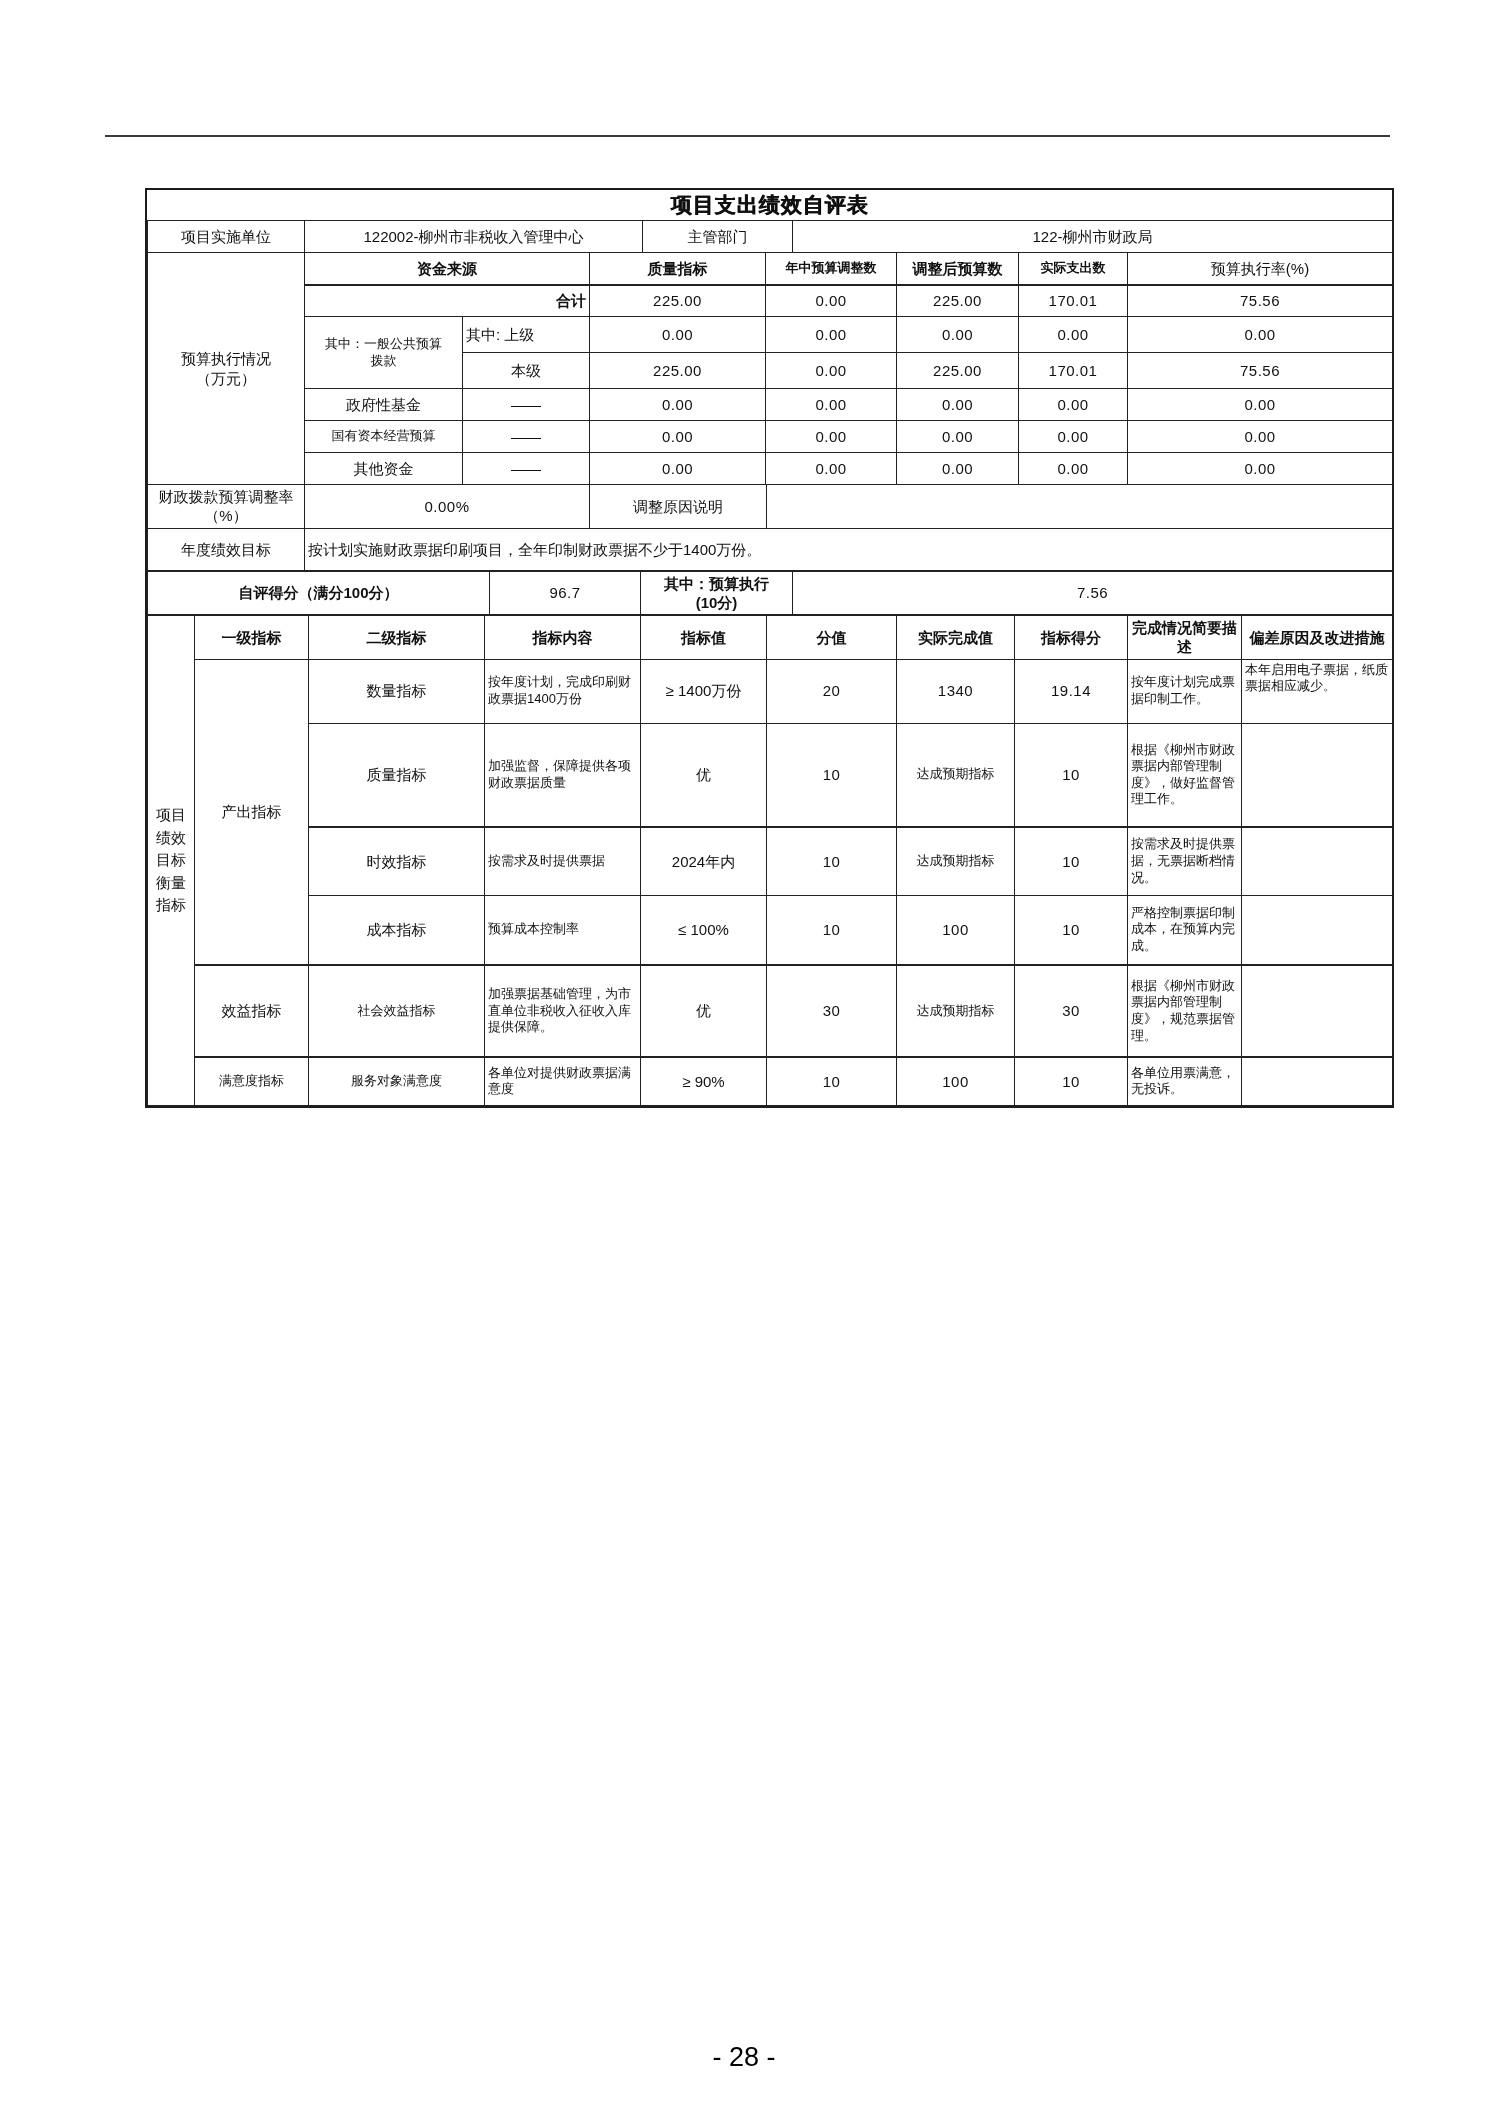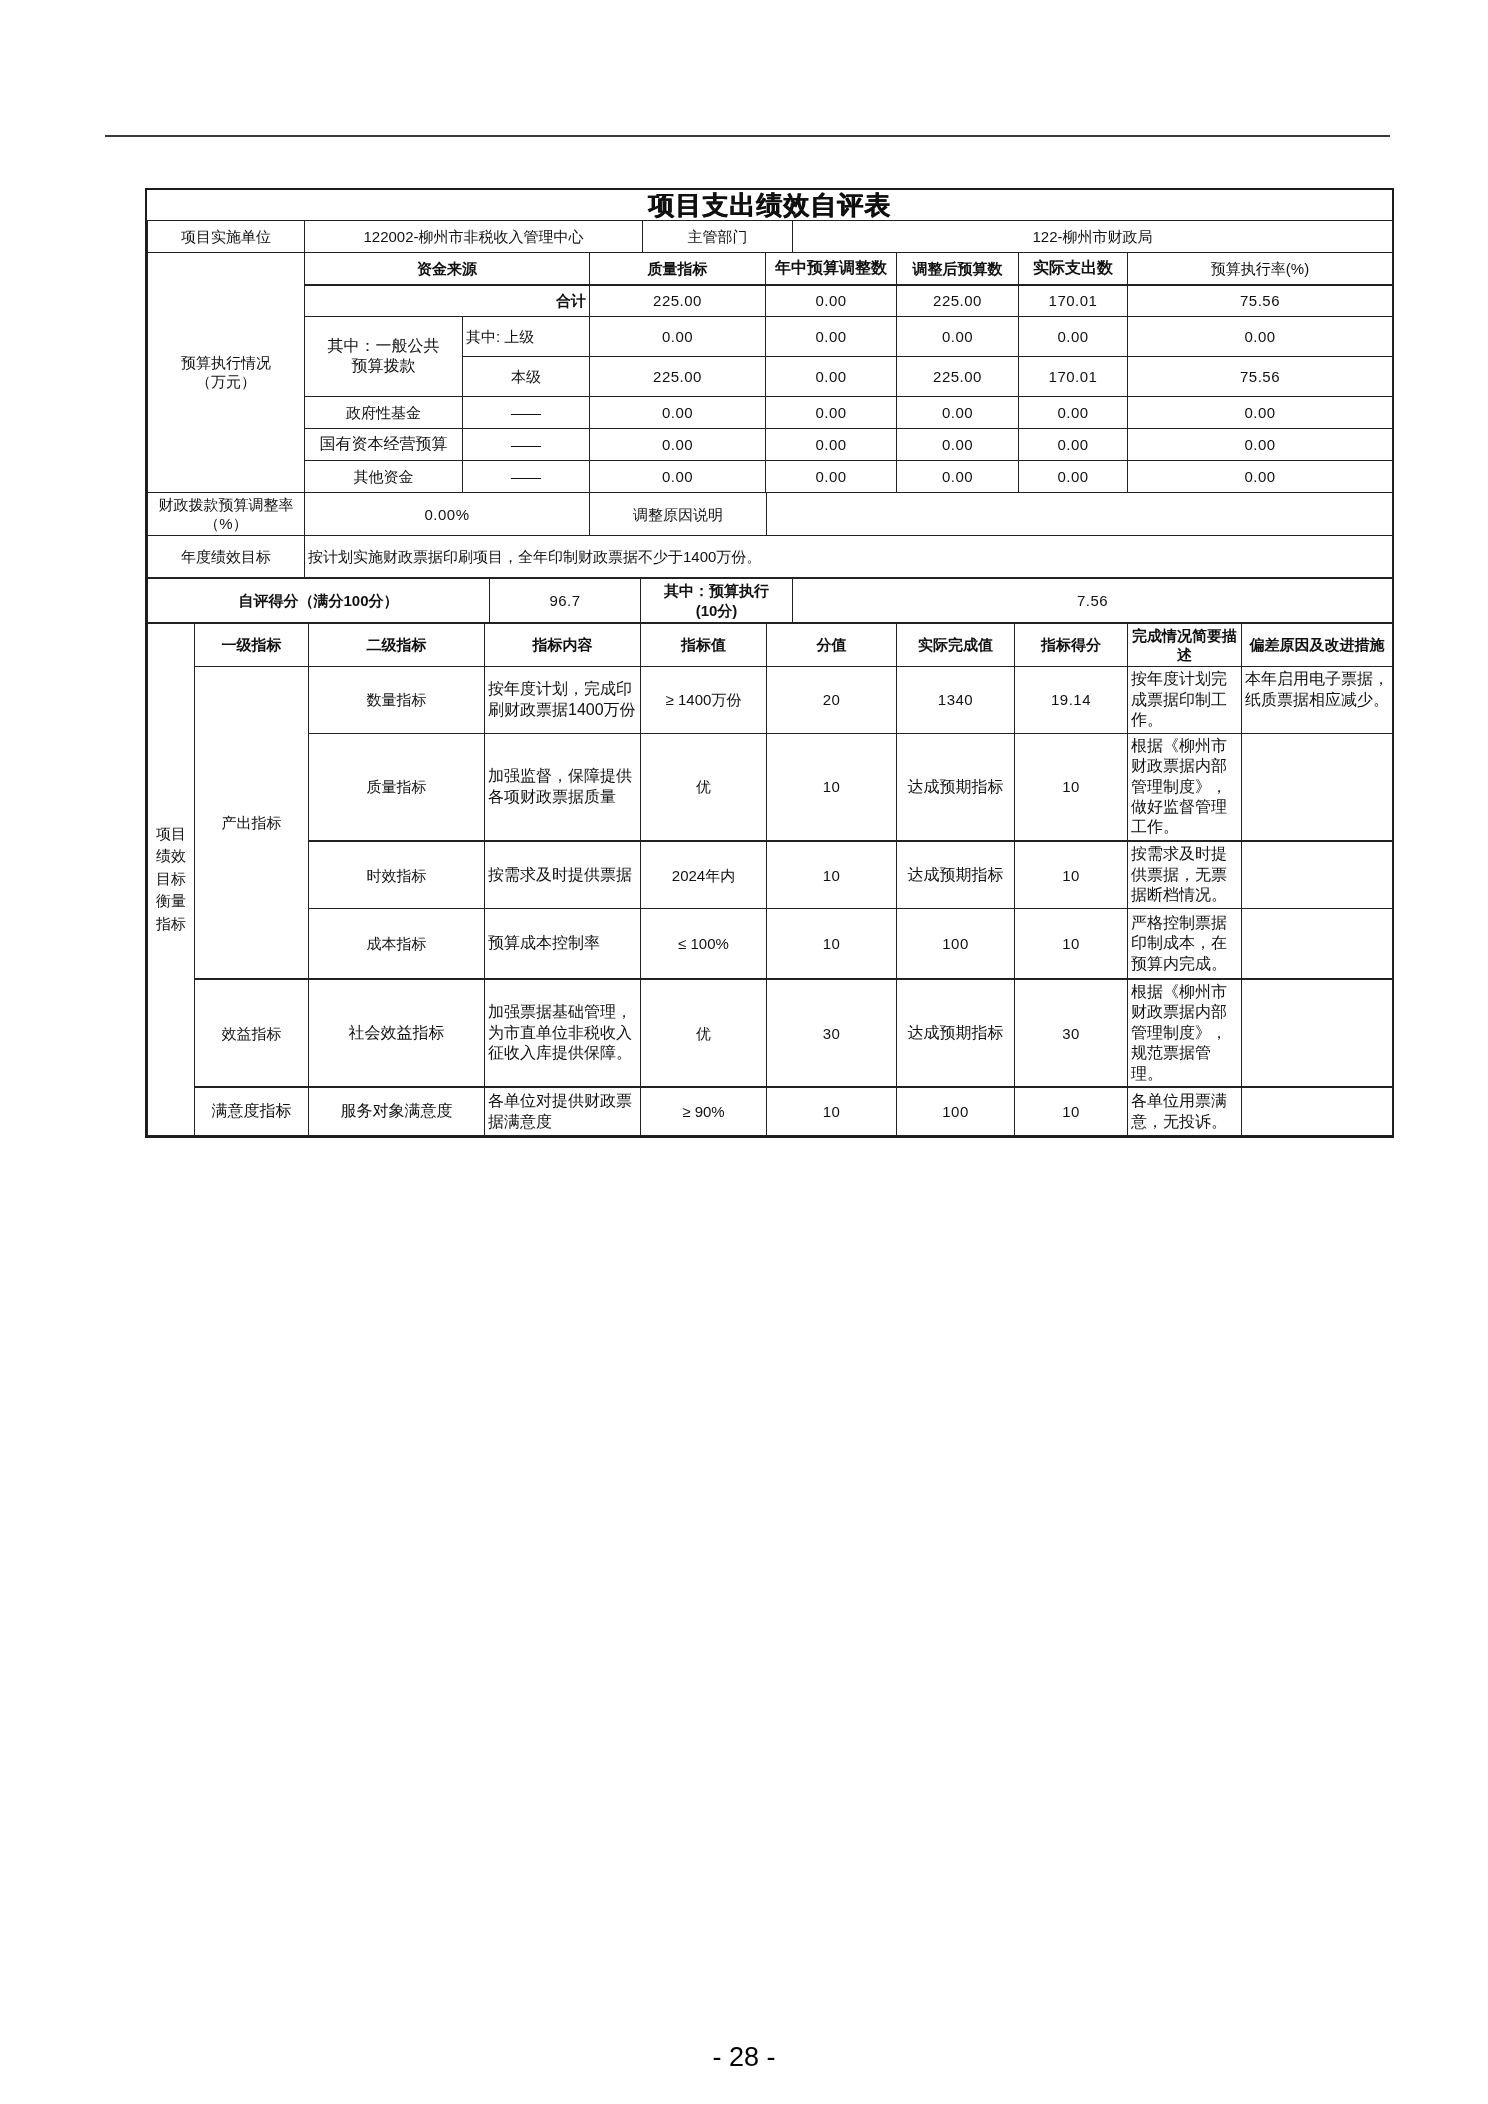--- a/index.html
+++ b/index.html
@@ -8,33 +8,33 @@
     font-family:"Liberation Sans","DejaVu Sans",sans-serif;
     color:#111;
   }
   .top-rule{position:absolute;left:105px;top:135px;width:1285px;height:2px;background:#3a3a3a;}
   .doc-table{
     position:absolute;left:145px;top:188px;width:1245px;
     border:2px solid #1c1c1c;background:#fff;box-sizing:content-box;
   }
   .title-row{
     height:30px;display:flex;align-items:center;justify-content:center;
-    font-size:26px;font-weight:bold;letter-spacing:1px;
+    font-size:21px;font-weight:bold;letter-spacing:1px;
     text-shadow:0.7px 0 0 #000;
   }
   table{border-collapse:collapse;width:100%;table-layout:fixed;}
   table + table{margin-top:-1px;}
   td{
     border:1px solid #222;font-size:15px;line-height:1.28;
     padding:2px 3px;vertical-align:middle;text-align:center;
     overflow:hidden;word-break:break-all;
   }
   .l{text-align:left;}
   .r{text-align:right;}
-  .sm{font-size:16px;}
+  .sm{font-size:13px;}
   .bt2{border-top-width:2px;}
   .side-vert{word-break:break-all;line-height:1.5;padding:2px 7px;}
   .num{letter-spacing:0.5px;}
   .page-number{
     position:absolute;left:0;top:2042px;width:1488px;text-align:center;
     font-size:27px;color:#000;
   }
 </style>
 </head>
 <body>

